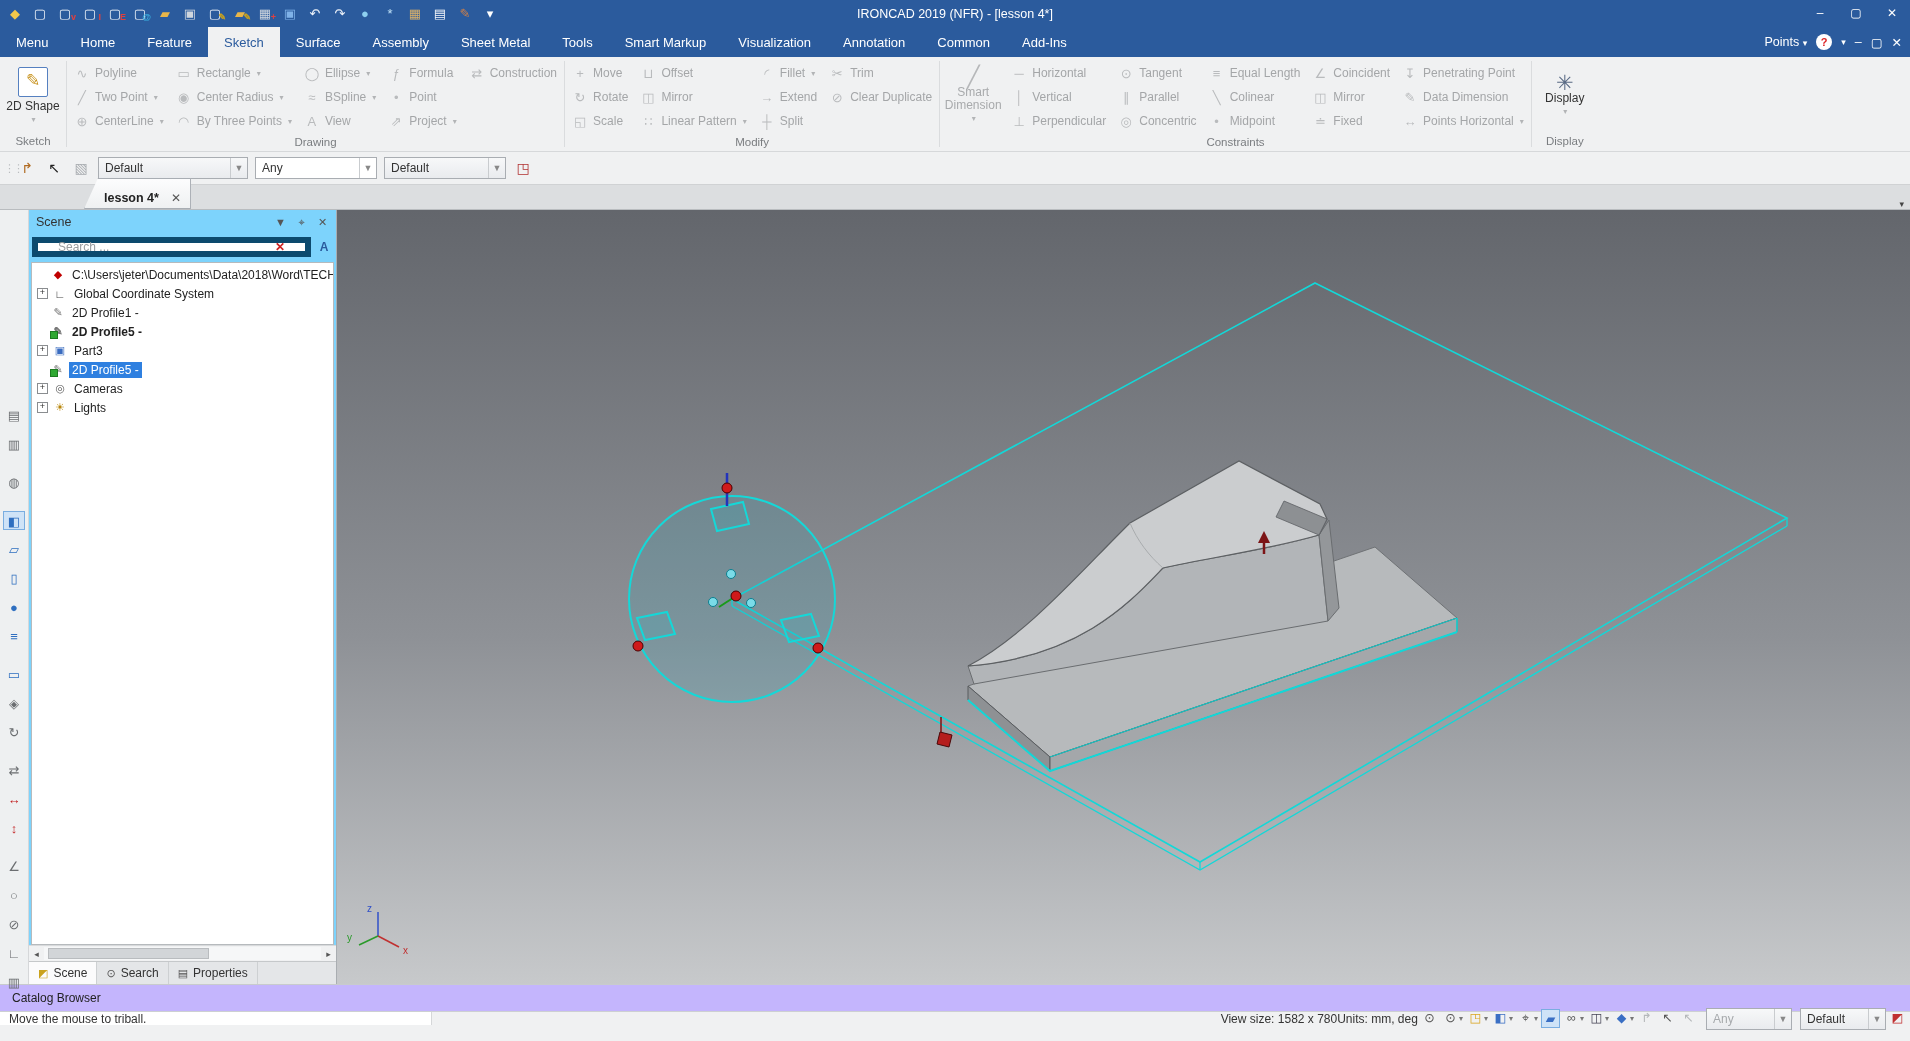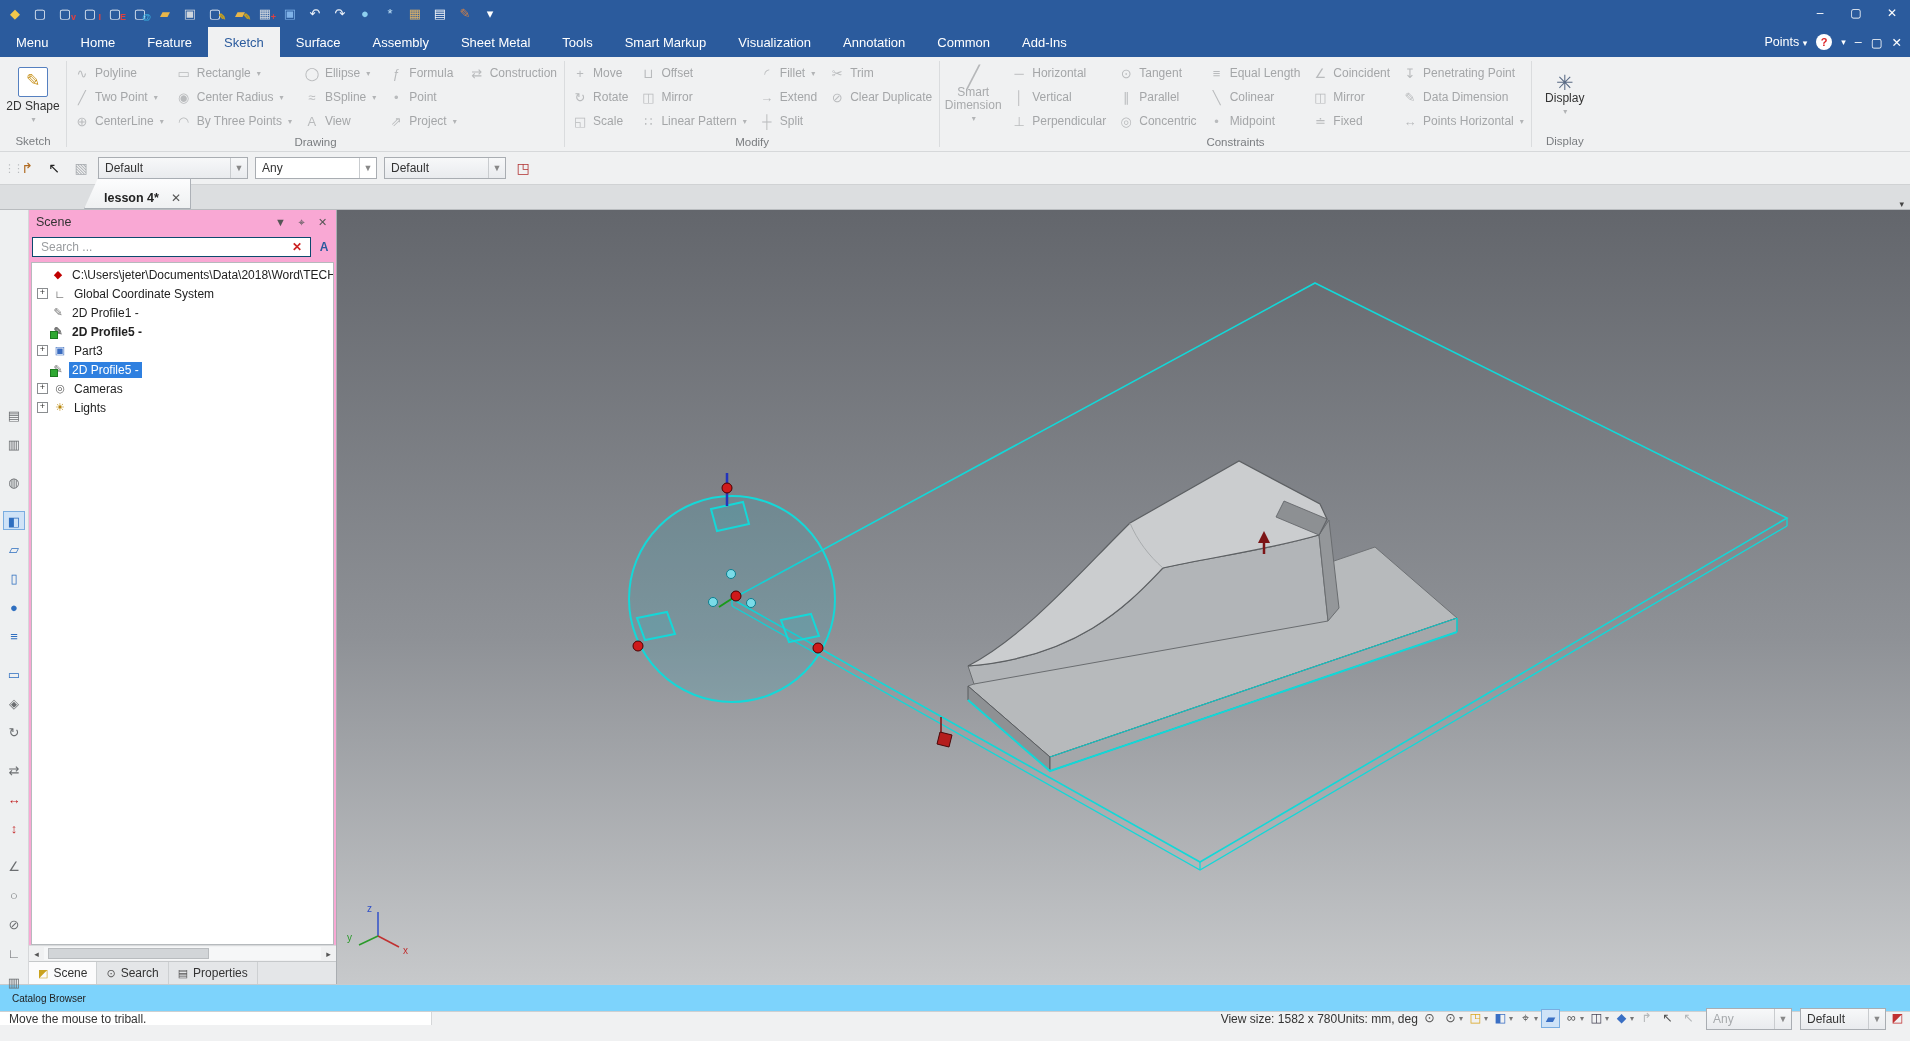--- a/index.html
+++ b/index.html
@@ -46,26 +46,26 @@
   .doctab{margin-left:84px;height:23px;background:linear-gradient(#fdfdfe,#eef0f1);display:flex;align-items:center;padding:8px 10px 0 20px;font-size:12.5px;font-weight:bold;color:#222;clip-path:polygon(14px 0,100% 0,100% 100%,0 100%);box-shadow:inset 0 0 0 1px #a8adb3}
   .doctab .x{margin-left:12px;color:#555;font-weight:normal;font-size:12px}
   .tsoverflow{margin-left:auto;padding-right:6px;color:#444;font-size:9px}
   
   .main{display:flex;height:774px}
   .lstrip{width:29px;background:#eef0f1;border-right:1px solid #d5d7d9;display:flex;flex-direction:column;align-items:center;padding-top:196px;box-sizing:border-box}
   .ls-ic{width:22px;height:19px;text-align:center;font-size:13px;color:#6b6e71;line-height:19px;margin-bottom:10px;flex:none}
   .ls-ic.active{background:#cfe3f7;border:1px solid #7aade0;box-sizing:border-box}
   .ls-gap{height:9px;flex:none}
   
-  .panel{width:308px;background:#f9a8d4;border-right:1px solid #a9adb1;display:flex;flex-direction:column;box-sizing:border-box}
+  .panel{width:308px;background:#7dd3fc;border-right:1px solid #a9adb1;display:flex;flex-direction:column;box-sizing:border-box}
   .phead{height:24px;display:flex;align-items:center;padding:0 7px;font-size:12.5px;color:#333;gap:8px}
   .phead .sp{flex:1}
   .phico{color:#555;font-size:11px;width:13px;text-align:center}
   .psearch{height:25px;display:flex;align-items:center;padding:0 3px 3px;gap:4px}
-  .searchbox{flex:1;height:20px;border:1px solid #0c4a6e;background:#fff;display:flex;align-items:center;padding:0 8px;font-size:12px;color:#9a9da0;justify-content:space-between;box-sizing:border-box}
+  .searchbox{flex:1;height:20px;border:6px solid #0c4a6e;background:#fff;display:flex;align-items:center;padding:0 20px;font-size:12px;color:#9a9da0;justify-content:space-between;box-sizing:border-box}
   .sx{color:#c22;font-weight:bold;font-size:12px}
   .sopt{width:18px;text-align:center;color:#2b5b9d;font-size:12px;font-weight:bold}
   .tree{flex:1;background:#fff;border:1px solid #b6babd;margin:0 2px;overflow:hidden;padding-top:2px}
   .trow{height:19px;display:flex;align-items:center;font-size:12px;color:#222;white-space:nowrap;padding-left:5px}
   .texp{width:9px;height:9px;border:1px solid #8a8d90;font-size:9px;line-height:7px;text-align:center;color:#333;margin-right:4px;background:#fff;flex:none}
   .texp.none{border:none;background:transparent}
   .ticon{width:16px;flex:none;text-align:center;margin-right:3px;font-size:11px;position:relative}
   .ticon.chip::after{content:"";position:absolute;left:0;bottom:-1px;width:6px;height:6px;background:#2fa832;border:1px solid #1d7a20}
   .tlabel{padding:1px 3px}
   .trow.selected .tlabel{background:#2f80e0;color:#fff}
@@ -75,36 +75,37 @@
   .htrack{flex:1;height:13px;background:#f6f7f8;position:relative}
   .hthumb{position:absolute;left:4px;top:1px;height:11px;width:58%;background:#d2d5d8;border:1px solid #b9bcbf;box-sizing:border-box}
   .ptabs{height:22px;display:flex;background:#e4e6e8;border-top:1px solid #c5c8ca;align-items:stretch}
   .ptab{display:flex;align-items:center;gap:5px;padding:0 9px;font-size:12px;color:#333;border-right:1px solid #cdd0d2}
   .ptab.active{background:#fbfbfc}
   .ptab .pticon{font-size:11px}
   
   .viewport{flex:1;position:relative;overflow:hidden}
   .viewport svg{position:absolute;inset:0}
   
-  .catalogbar{height:27px;background:#7dd3fc;border-top:1px solid #c8cbcd;display:flex;align-items:center;padding:0 12px;font-size:10px;color:#222;box-sizing:border-box}
+  .catalogbar{height:27px;background:#c4b5fd;border-top:1px solid #c8cbcd;display:flex;align-items:center;padding:0 12px;font-size:12px;color:#222;box-sizing:border-box}
   .statusbar{height:14px;background:#f0f1f2;border-top:1px solid #cdd0d2;display:flex;align-items:center;font-size:12px;color:#333;box-sizing:border-box}
   .msgbox{width:432px;height:100%;background:#fff;border-right:1px solid #d5d7d9;display:flex;align-items:center;padding:0 9px;box-sizing:border-box}
   .sb-right{margin-left:auto;display:flex;align-items:center;padding-right:3px}
   .sb-label{color:#333;}
   .sb-ic{width:19px;height:19px;line-height:19px;text-align:center;font-size:12.5px;color:#555;margin-left:2px;flex:none}
   .sb-ic.pressed{background:#cfe3f7;border:1px solid #7aade0;box-sizing:border-box}
   .sb-ic.disabled{color:#b5b8ba}
   .sdd{font-size:8px;color:#777;margin:0 1px 0 -1px}
   .sb-combo{width:86px;margin-left:8px}
   .sb-combo.disabled{color:#a6a9ac}
 </style>
 </head>
 <body>
 
 <div class="titlebar">
+  <div class="title">IRONCAD 2019 (NFR) - [lesson 4*]</div>
   <div class="qat">
       <span class="qat-ic" style="color: rgb(242, 200, 75);">◆</span>
       <span class="qat-ic" style="color: rgb(244, 247, 251);">▢</span>
       <span class="qat-ic" style="color: rgb(244, 247, 251);">▢<i style="color: rgb(224, 64, 64);">v</i></span>
       <span class="qat-ic" style="color: rgb(244, 247, 251);">▢<i style="color: rgb(224, 64, 64);">I</i></span>
       <span class="qat-ic" style="color: rgb(244, 247, 251);">▢<i style="color: rgb(224, 64, 64);">E</i></span>
       <span class="qat-ic" style="color: rgb(244, 247, 251);">▢<i style="color: rgb(58, 176, 224);">@</i></span>
       <span class="qat-ic" style="color: rgb(232, 182, 74);">▰</span>
       <span class="qat-ic" style="color: rgb(207, 214, 222);">▣</span>
       <span class="qat-ic" style="color: rgb(244, 247, 251);">▢<i style="color: rgb(202, 162, 29);">✎</i></span>

